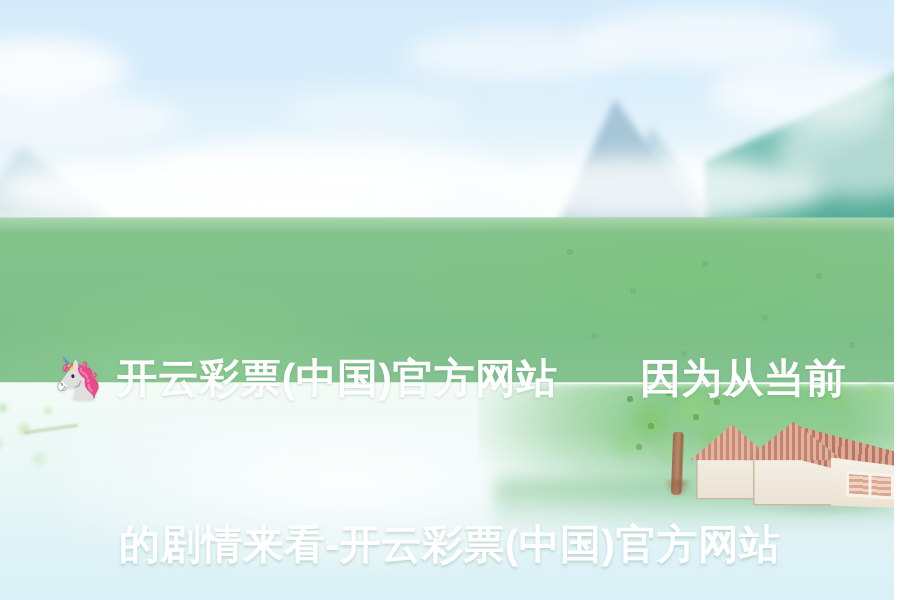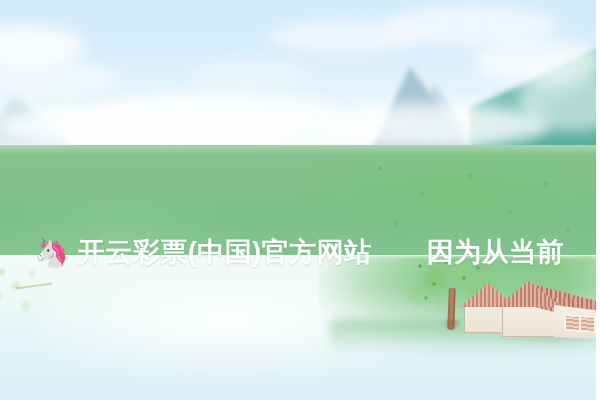--- a/index.html
+++ b/index.html
@@ -378,15 +378,16 @@
     <div class="h-wall-front"></div>
     <div class="h-roof-side"></div>
     <div class="h-gable-front"></div>
     <div class="h-wall-side"></div>
     <div class="h-window"></div>
     <div class="h-window-mull"></div>
   </div>
 
   <div class="caption">
     <span class="ln">🦄 开云彩票(中国)官方网站　　因为从当前</span>
+    <span class="ln">的剧情来看-开云彩票(中国)官方网站</span>
   </div>
 
 </div>
 
 </body></html>

